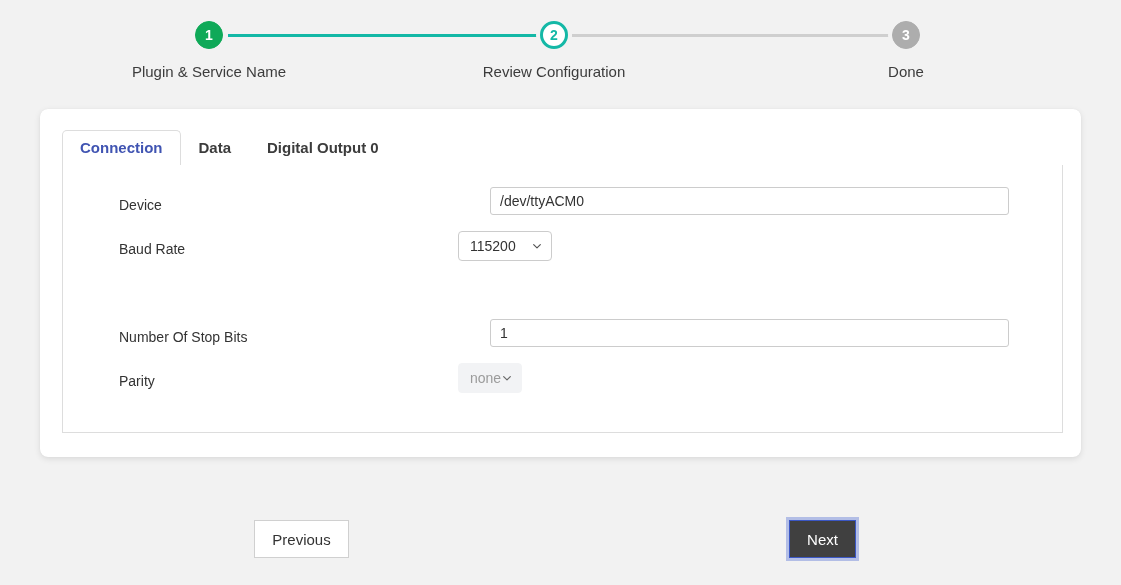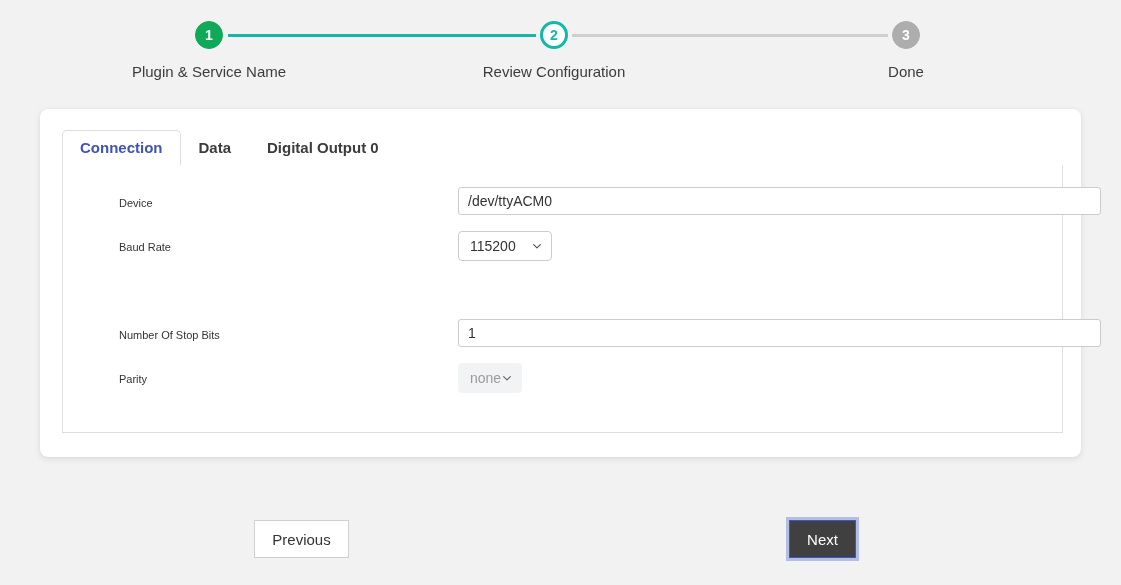--- a/index.html
+++ b/index.html
@@ -158,41 +158,42 @@
   #row-device     { top: 22px; }
   #row-baud       { top: 66px; }
   #row-databits   { top: 110px; }
   #row-stopbits   { top: 154px; }
   #row-parity     { top: 198px; }
 
   .field-label {
     position: absolute;
     left: 56px;
     top: 10px;
-    font-size: 11px;
+    font-size: 14px;
     color: #333333;
     white-space: nowrap;
   }
   .field-control {
     position: absolute;
     left: 395px;
   }
 
   input.text-input {
-    width: 643px;
+    width: 519px;
     height: 28px;
     box-sizing: border-box;
     border: 1px solid #cccccc;
     border-radius: 3px;
     padding: 8px 9px;
     font-size: 14px;
     font-family: "Liberation Sans", sans-serif;
     color: #333333;
     background: #ffffff;
     outline: none;
+    margin-left: 32px;
   }
   input.text-input::placeholder { color: #9a9a9a; }
 
   .select-box {
     height: 30px;
     box-sizing: border-box;
     border: 1px solid #cccccc;
     border-radius: 4px;
     background: #ffffff;
     display: inline-flex;

